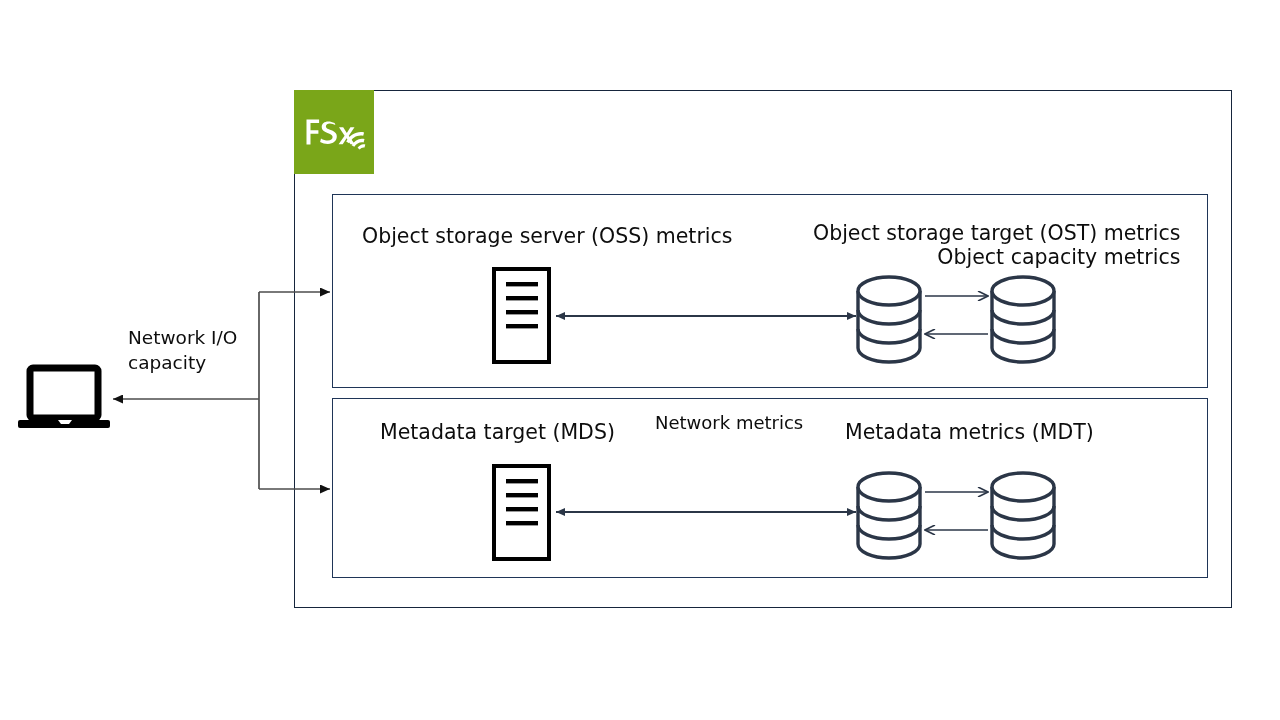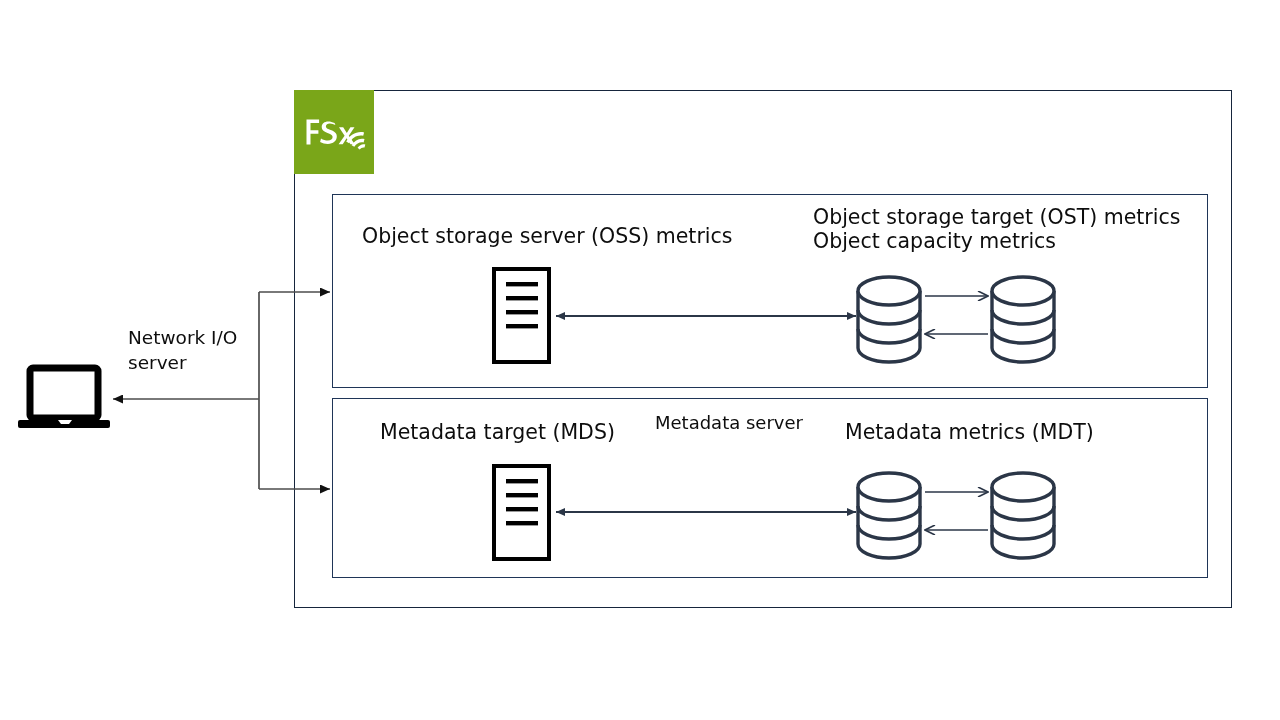--- a/index.html
+++ b/index.html
@@ -69,21 +69,21 @@
 
   
   .label {
     white-space: nowrap;
     line-height: 1.16;
     color: #0d0d0d;
   }
   .label-lg { font-size: 20.5px; }
 
   #label-oss  { left: 362px;  top: 225px; }
-  #label-ost  { left: 813px;  top: 206px; text-align: left; }
+  #label-ost  { left: 813px;  top: 222px; text-align: right; }
   #label-mds  { left: 380px;  top: 421px; }
   #label-mdmetrics { left: 655px; top: 413px; font-size: 18px; }
   #label-mdt  { left: 845px;  top: 421px; }
   #label-netio {
     left: 128px; top: 326px;
     font-size: 18.5px;
     white-space: normal;
     width: 130px;
     line-height: 1.33;
   }
@@ -131,27 +131,27 @@
 
   <div class="abs label label-lg" id="label-oss">Object storage server (OSS) metrics</div>
 
   <div class="abs label label-lg" id="label-ost">
     <div>Object storage target (OST) metrics</div>
     <div>Object capacity metrics</div>
   </div>
 
   <div class="abs label label-lg" id="label-mds">Metadata target (MDS)</div>
 
-  <div class="abs label" id="label-mdmetrics">Metadata server</div>
+  <div class="abs label" id="label-mdmetrics">Network metrics</div>
 
   <div class="abs label label-lg" id="label-mdt">Metadata metrics (MDT)</div>
 
   <div class="abs label" id="label-netio">
     <div>Network I/O</div>
-    <div>server</div>
+    <div>capacity</div>
   </div>
 
   <svg id="shapes" class="abs" viewBox="0 0 1280 720" xmlns="http://www.w3.org/2000/svg">
     <defs>
       <marker id="ah-dark" markerWidth="10" markerHeight="8" refX="9" refY="4" orient="auto" markerUnits="userSpaceOnUse">
         <path d="M0,0 L9,4 L0,8 z" fill="#2b3647"></path>
       </marker>
       <marker id="ah-dark-start" markerWidth="10" markerHeight="8" refX="1" refY="4" orient="auto" markerUnits="userSpaceOnUse">
         <path d="M10,0 L1,4 L10,8 z" fill="#2b3647"></path>
       </marker>

